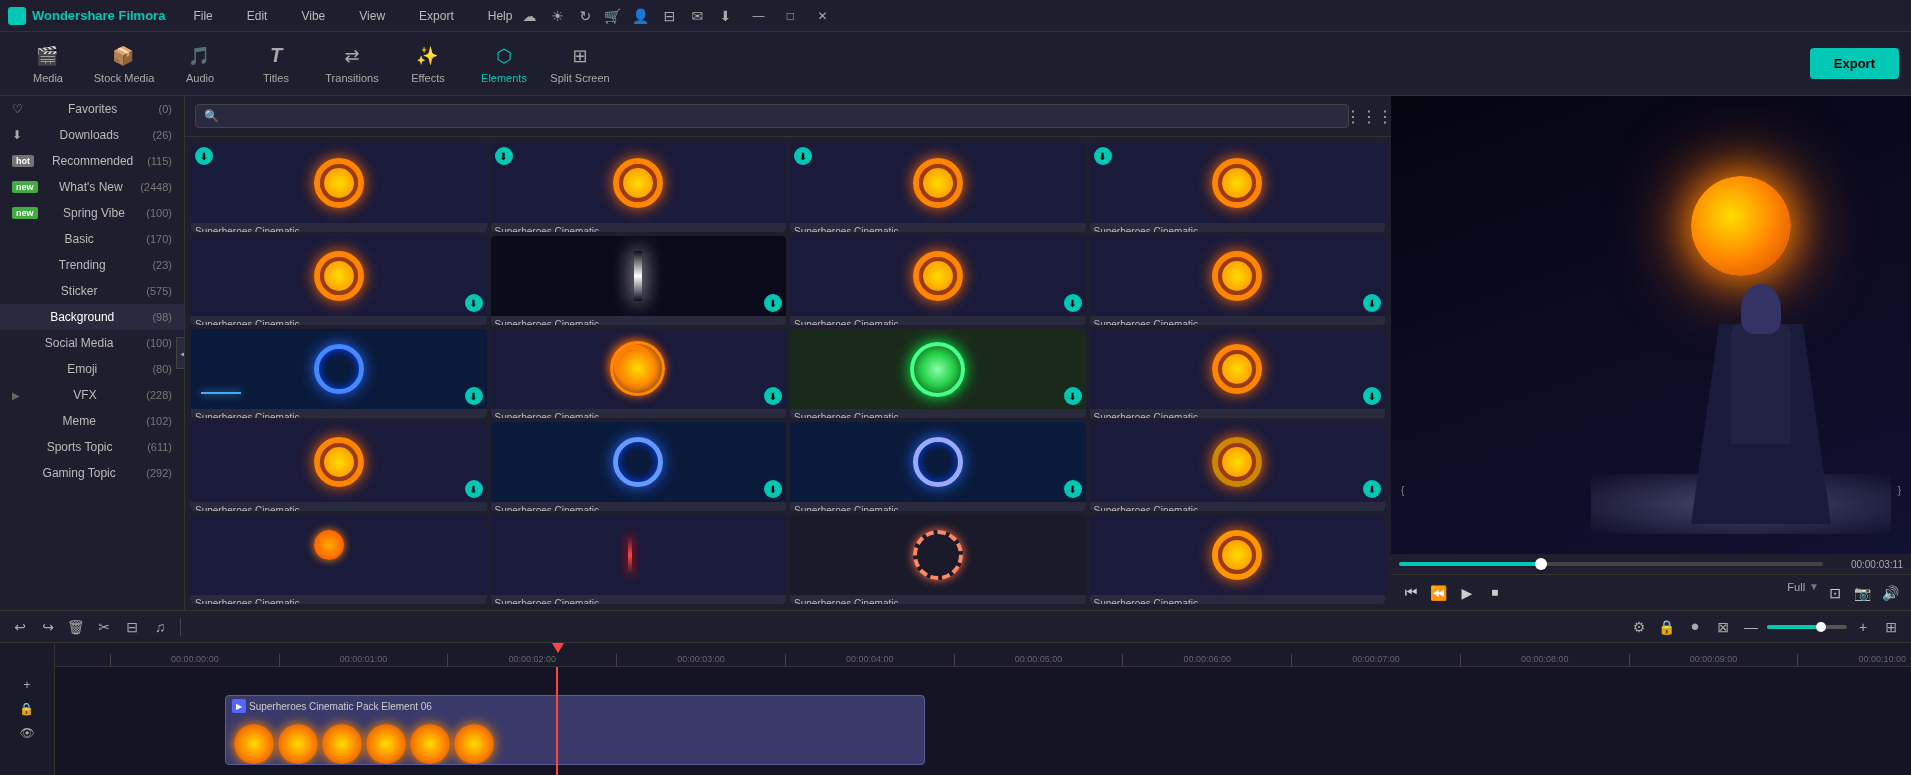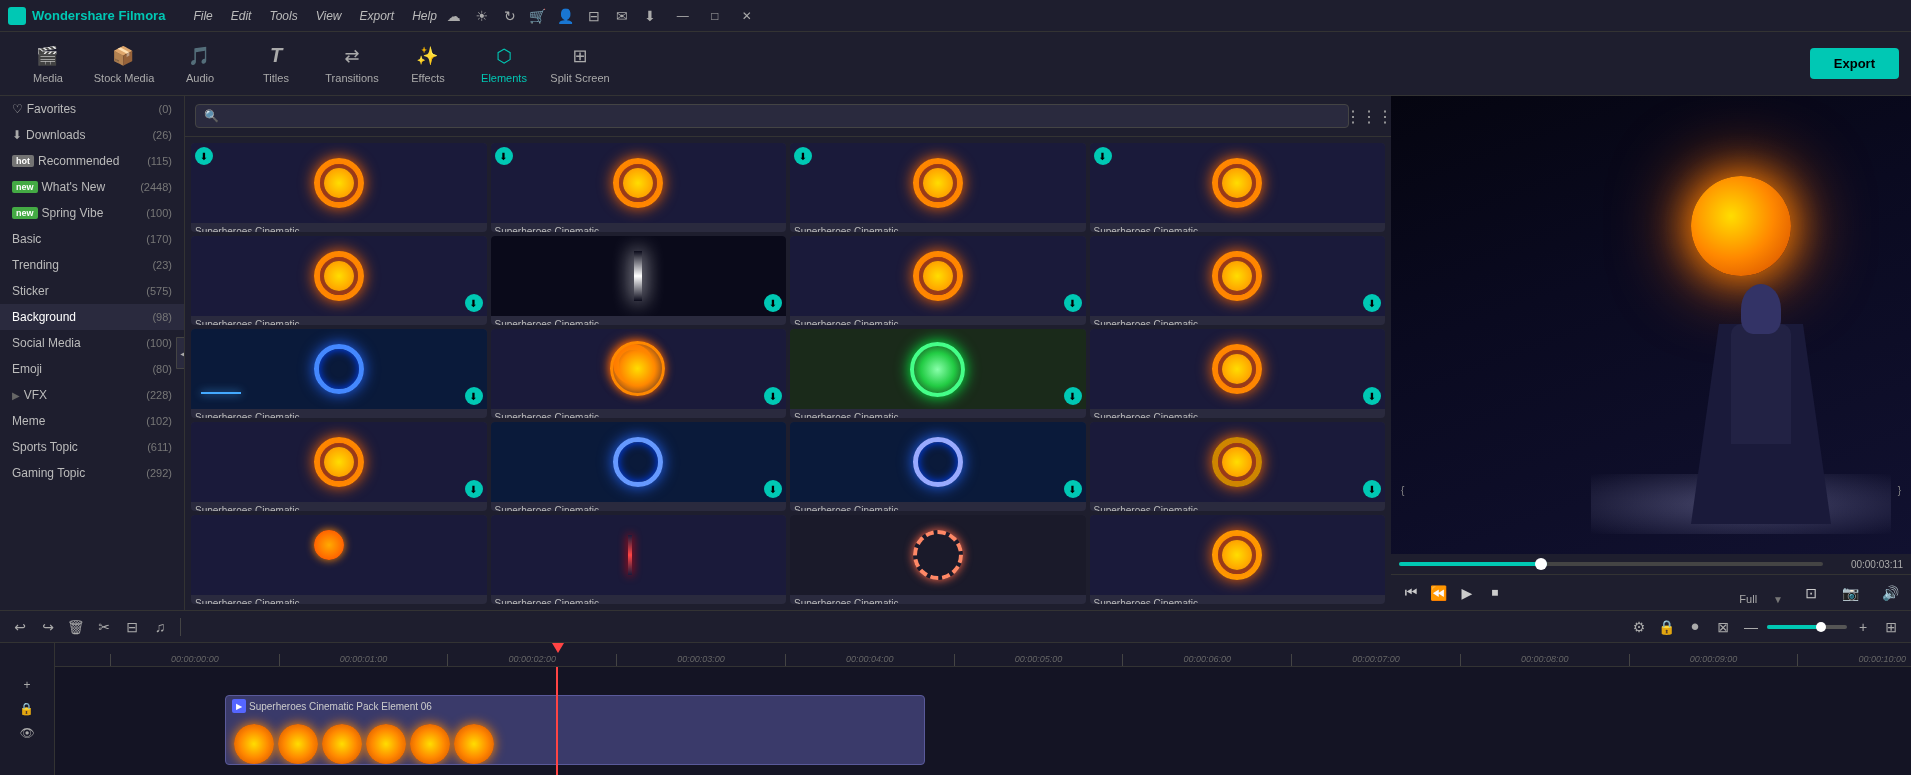--- a/index.html
+++ b/index.html
@@ -32,22 +32,21 @@
       margin-right: 20px;
     }
     .titlebar-logo span.logo-icon {
       width: 18px; height: 18px;
       background: #00c8b4;
       border-radius: 3px;
       display: inline-block;
     }
     .titlebar-menu {
       display: flex;
-      gap: 2px;
-      font-style: italic;
+      gap: 18px;
     }
     .titlebar-menu span {
       color: #bbb;
       font-size: 12px;
       padding: 4px 8px;
       cursor: pointer;
     }
     .titlebar-title {
       flex: 1;
       text-align: center;
@@ -137,21 +136,21 @@
     .sidebar-item {
       display: flex;
       align-items: center;
       justify-content: space-between;
       padding: 6px 12px;
       cursor: pointer;
       color: #bbb;
       font-size: 12px;
     }
     .sidebar-item.active { background: #2a2a3e; color: #fff; }
-    .sidebar-item .label { flex: 1; }
+    .sidebar-item .label { flex: 1; text-align: center; }
     .sidebar-item .count { color: #777; font-size: 11px; }
     .sidebar-item .badge {
       font-size: 9px;
       padding: 1px 4px;
       border-radius: 2px;
       margin-right: 4px;
       font-weight: bold;
     }
     .badge-hot { background: #737373; color: #fff; }
     .badge-new { background: #4a4; color: #fff; }
@@ -342,21 +341,20 @@
     }
     .timeline-ruler {
       height: 24px;
       background: #1a1a2a;
       position: relative;
       overflow: hidden;
       border-bottom: 1px solid #333;
       display: flex;
       align-items: flex-end;
       padding-bottom: 2px;
-      font-style: italic;
     }
     .ruler-marks {
       display: flex;
       width: 100%;
       position: absolute;
       bottom: 0;
       left: 55px;
     }
     .ruler-mark {
       flex: 1;
@@ -537,21 +535,21 @@
 <body>
 
 <div class="titlebar">
   <div class="titlebar-logo">
     <span class="logo-icon"></span>
     <span>Wondershare Filmora</span>
   </div>
   <div class="titlebar-menu">
     <span>File</span>
     <span>Edit</span>
-    <span>Tools</span>
+    <span>Vibe</span>
     <span>View</span>
     <span>Export</span>
     <span>Help</span>
   </div>
   <div class="titlebar-controls">
     <span class="ctrl-icon">☁</span>
     <span class="ctrl-icon">☀</span>
     <span class="ctrl-icon">↻</span>
     <span class="ctrl-icon">🛒</span>
     <span class="ctrl-icon">👤</span>
@@ -904,21 +902,21 @@
         <div class="timeline-thumb"></div>
       </div>
       <span style="font-size:10px;color:#aaa;white-space:nowrap;padding-left:24px;">00:00:03:11</span>
     </div>
 
     <div class="preview-controls">
       <div class="ctrl-btn">⏮</div>
       <div class="ctrl-btn">⏪</div>
       <div class="ctrl-btn">▶</div>
       <div class="ctrl-btn">⏹</div>
-      <div style="margin-left:auto;display:flex;align-items:flex-end;gap:16px;">
+      <div style="margin-left:auto;display:flex;align-items:flex-start;gap:4px;">
         <span style="font-size:11px;color:#aaa;">Full</span>
         <span style="font-size:10px;color:#777;">▼</span>
         <div class="ctrl-btn">⊡</div>
         <div class="ctrl-btn">📷</div>
         <div class="ctrl-btn">🔊</div>
       </div>
     </div>
   </div>
 
 </div>

